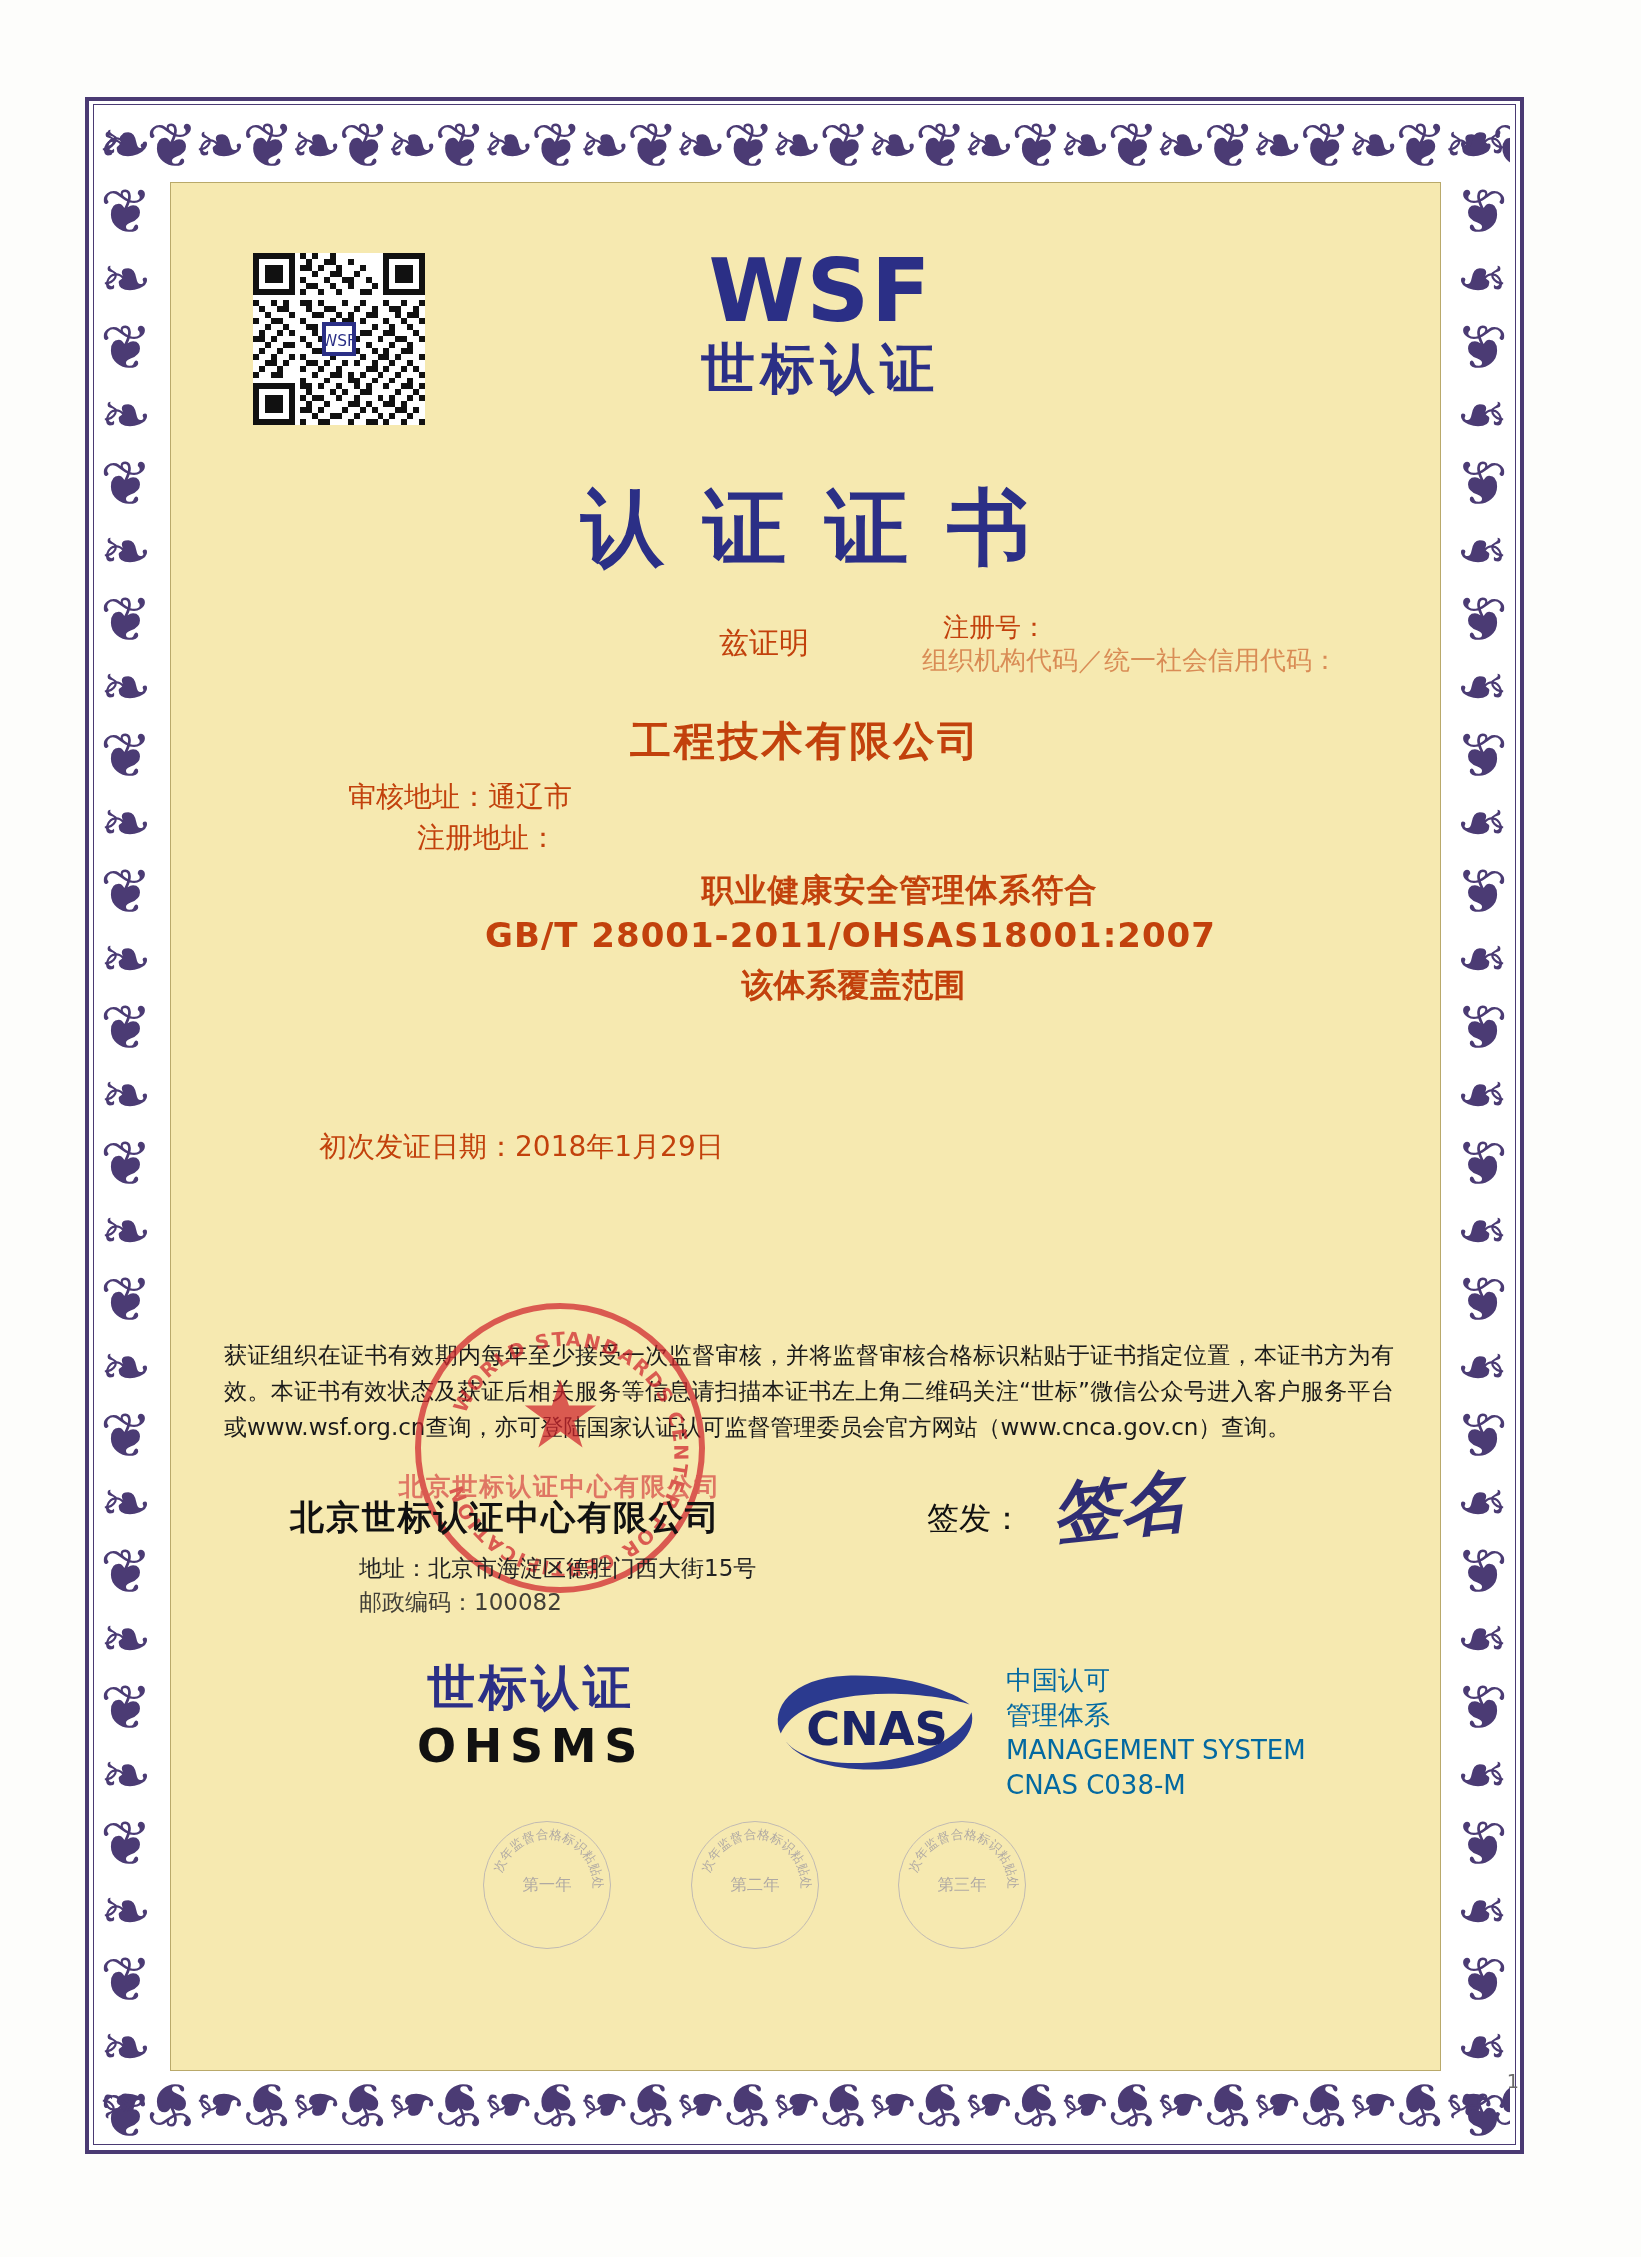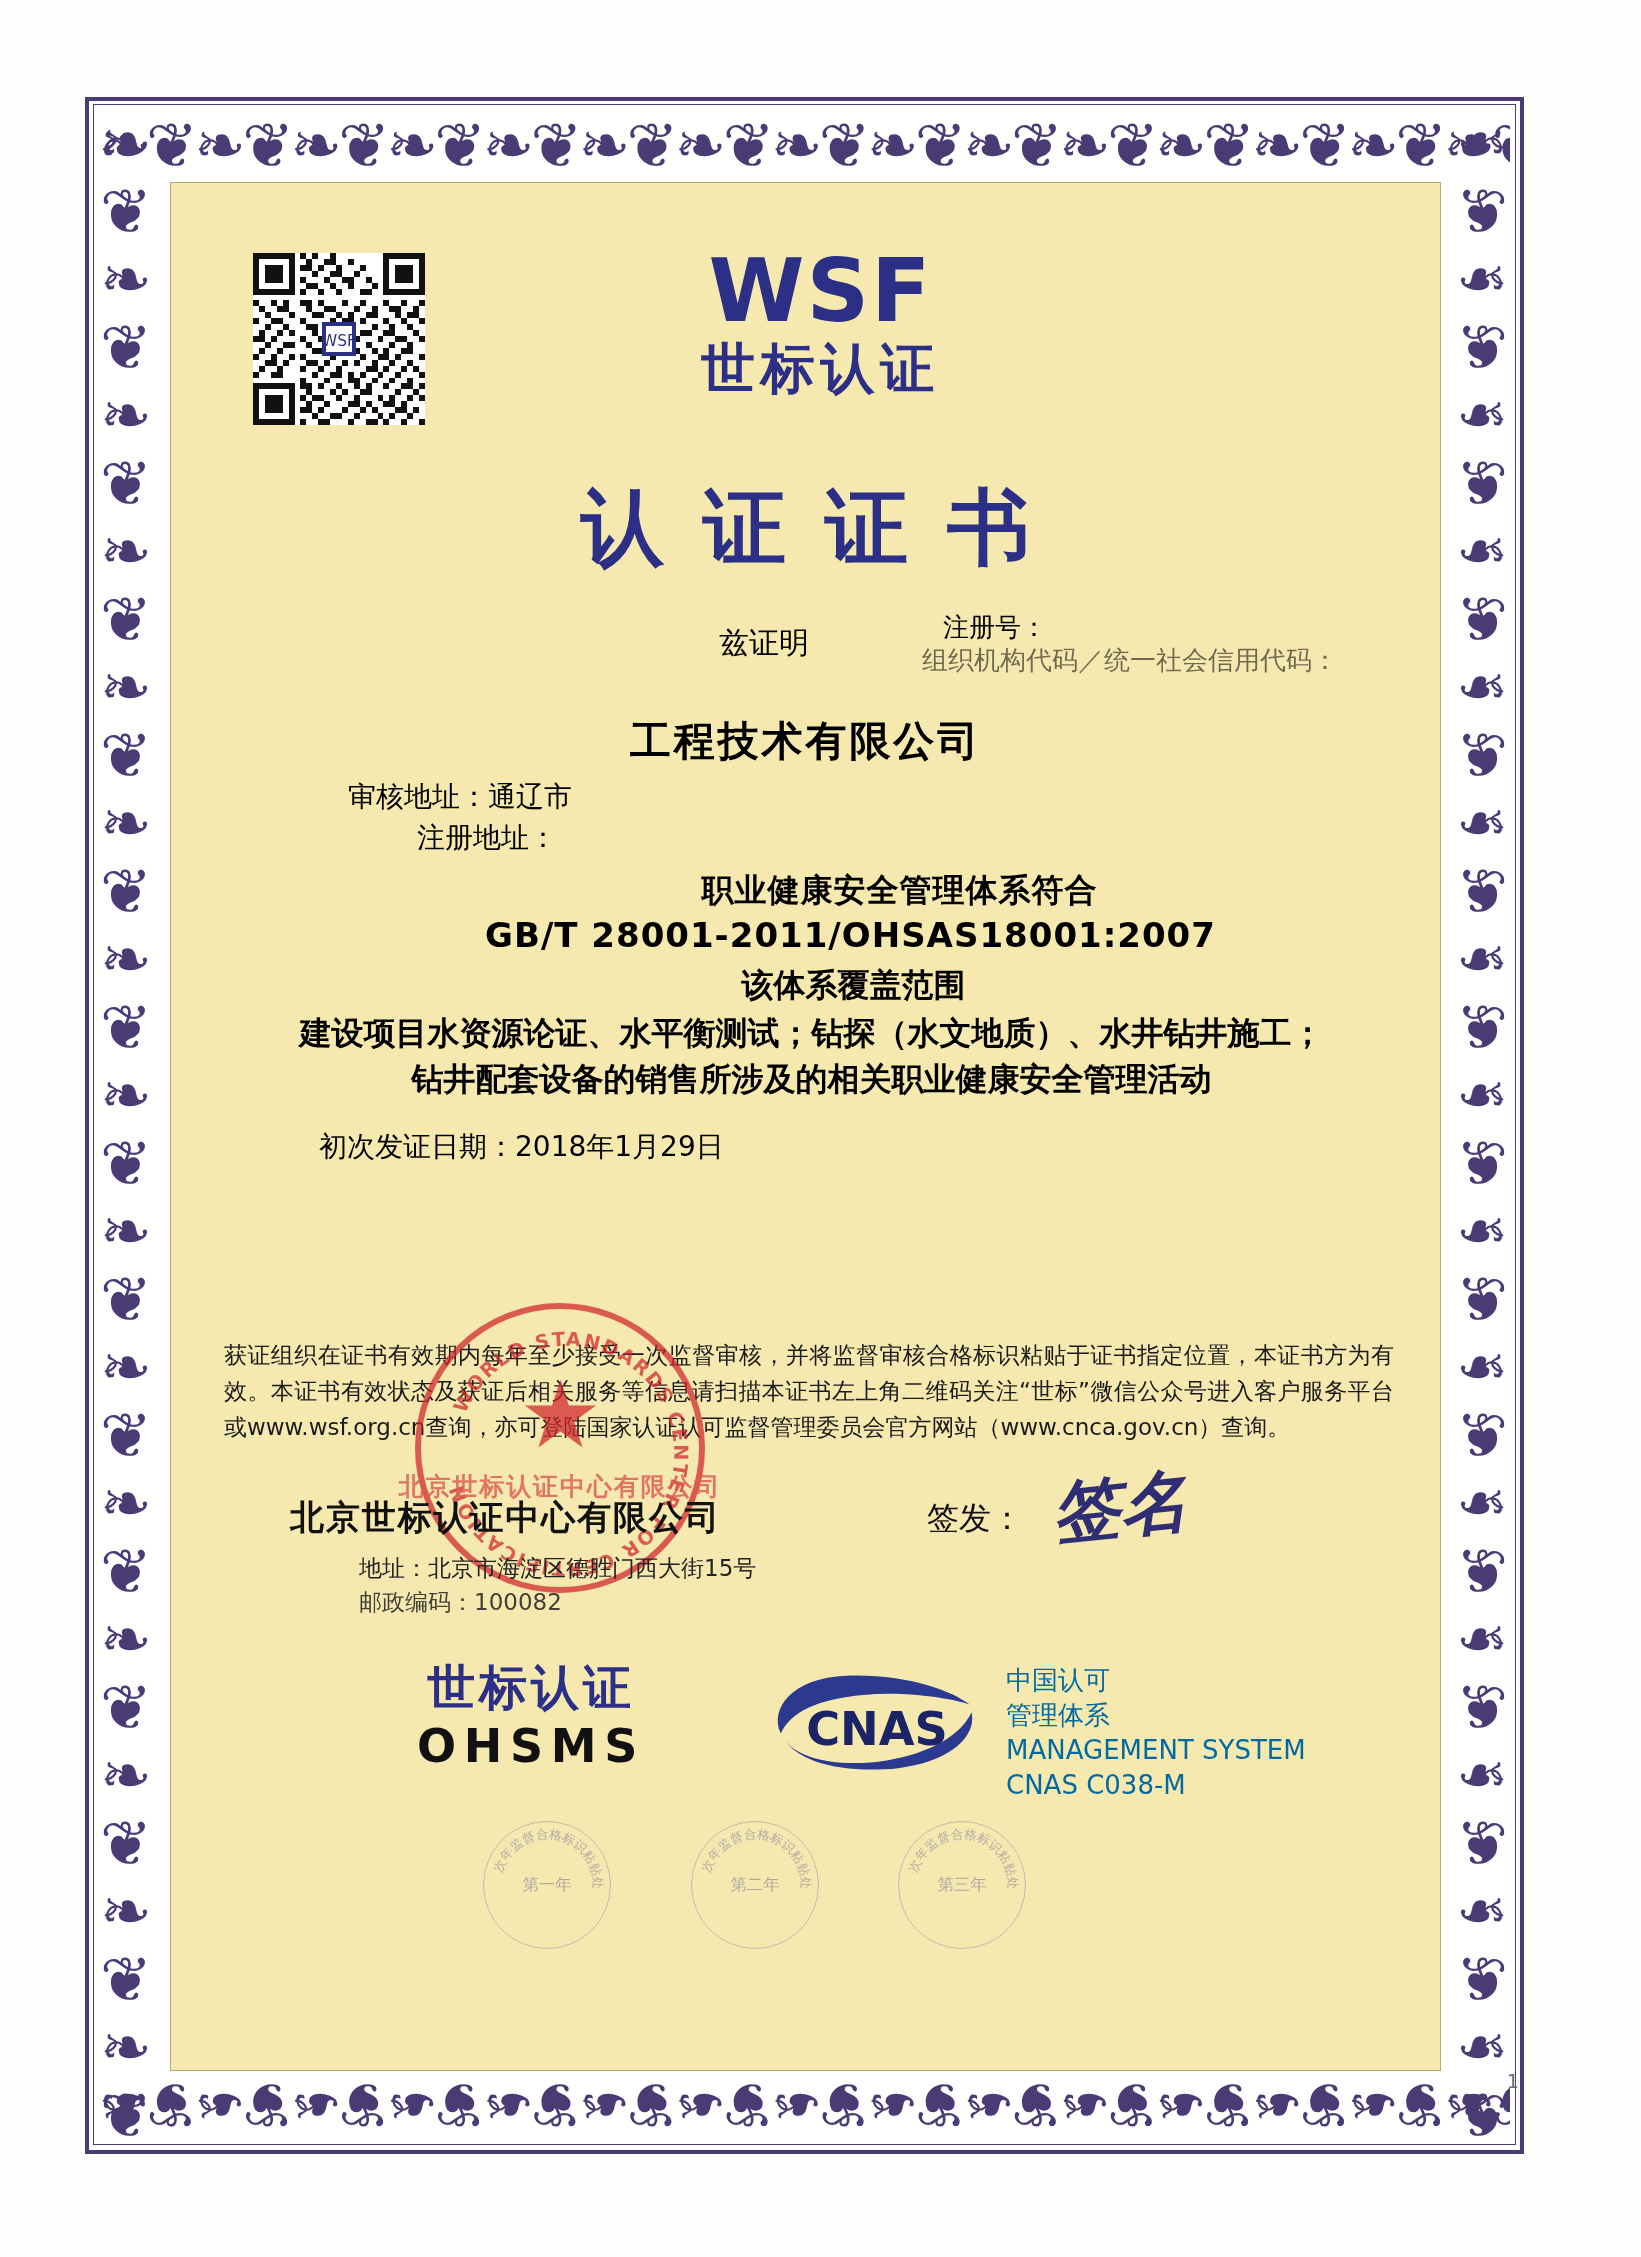--- a/index.html
+++ b/index.html
@@ -138,21 +138,21 @@
     text-align: center;
     font-size: 83px;
     font-weight: bold;
     color: #2b2f86;
     letter-spacing: 39px;
     text-indent: 39px;
     font-family: Liberation Sans, sans-serif;
   }
 
   
-  .txt { color: #000000; font-family: "DejaVu Sans", sans-serif; }
+  .txt { color: #c2410c; font-family: "DejaVu Sans", sans-serif; }
 
   .f-zizhengming {
     position: absolute;
     left: 719px;
     top: 623px;
     font-size: 30px;
   }
   .f-reg-no {
     position: absolute;
     left: 922px;
@@ -744,24 +744,20 @@
   <div class="txt f-org-code">组织机构代码／统一社会信用代码：</div>
 
   <div class="txt f-company">工程技术有限公司</div>
 
   <div class="txt f-audit-addr">审核地址：通辽市</div>
   <div class="txt f-reg-addr">注册地址：</div>
 
   <div class="txt f-scheme">职业健康安全管理体系符合</div>
   <div class="txt f-standard">GB/T 28001-2011/OHSAS18001:2007</div>
   <div class="txt f-scope-label">该体系覆盖范围</div>
-  <div class="txt f-scope">
-    <div>建设项目水资源论证、水平衡测试；钻探（水文地质）、水井钻井施工；</div>
-    <div>钻井配套设备的销售所涉及的相关职业健康安全管理活动</div>
-  </div>
 
   <div class="txt f-first-issue">初次发证日期：2018年1月29日</div>
 
   <div class="fineprint">获证组织在证书有效期内每年至少接受一次监督审核，并将监督审核合格标识粘贴于证书指定位置，本证书方为有效。本证书有效状态及获证后相关服务等信息请扫描本证书左上角二维码关注“世标”微信公众号进入客户服务平台或www.wsf.org.cn查询，亦可登陆国家认证认可监督管理委员会官方网站（www.cnca.gov.cn）查询。</div>
 
   <div class="seal">
     <div class="seal-ring-text">
       <svg width="290" height="290" viewBox="0 0 300 300">
         <defs>
           <path id="sealpath" d="M 150,150 m -112,0 a 112,112 0 1,1 224,0 a 112,112 0 1,1 -224,0"></path>

